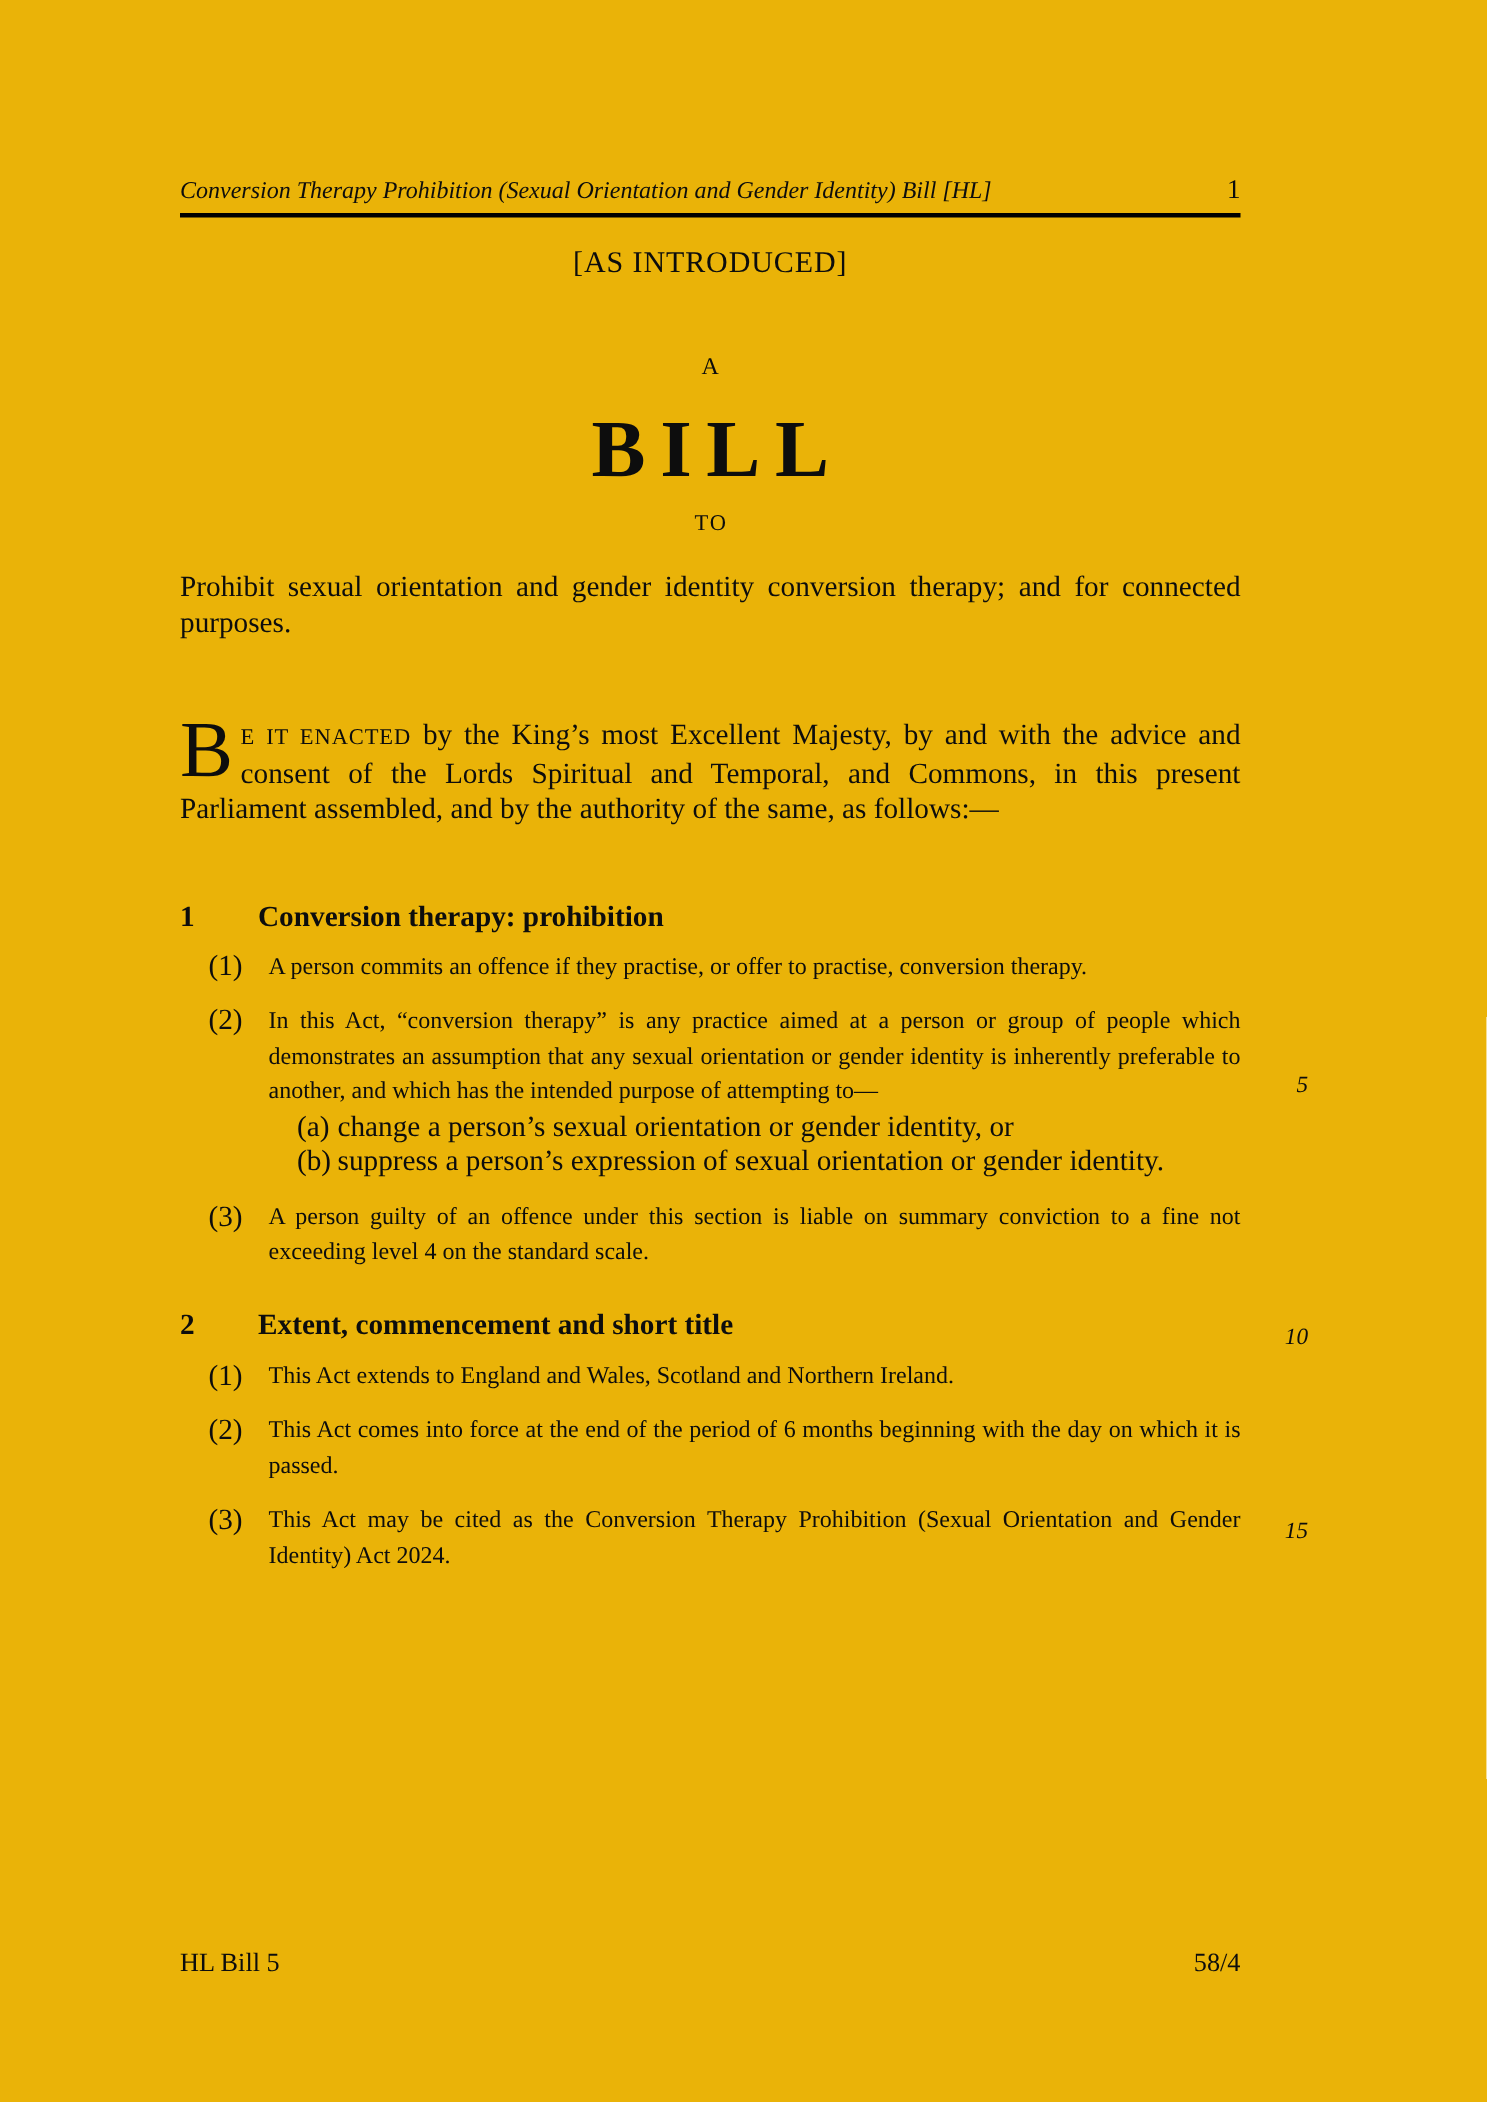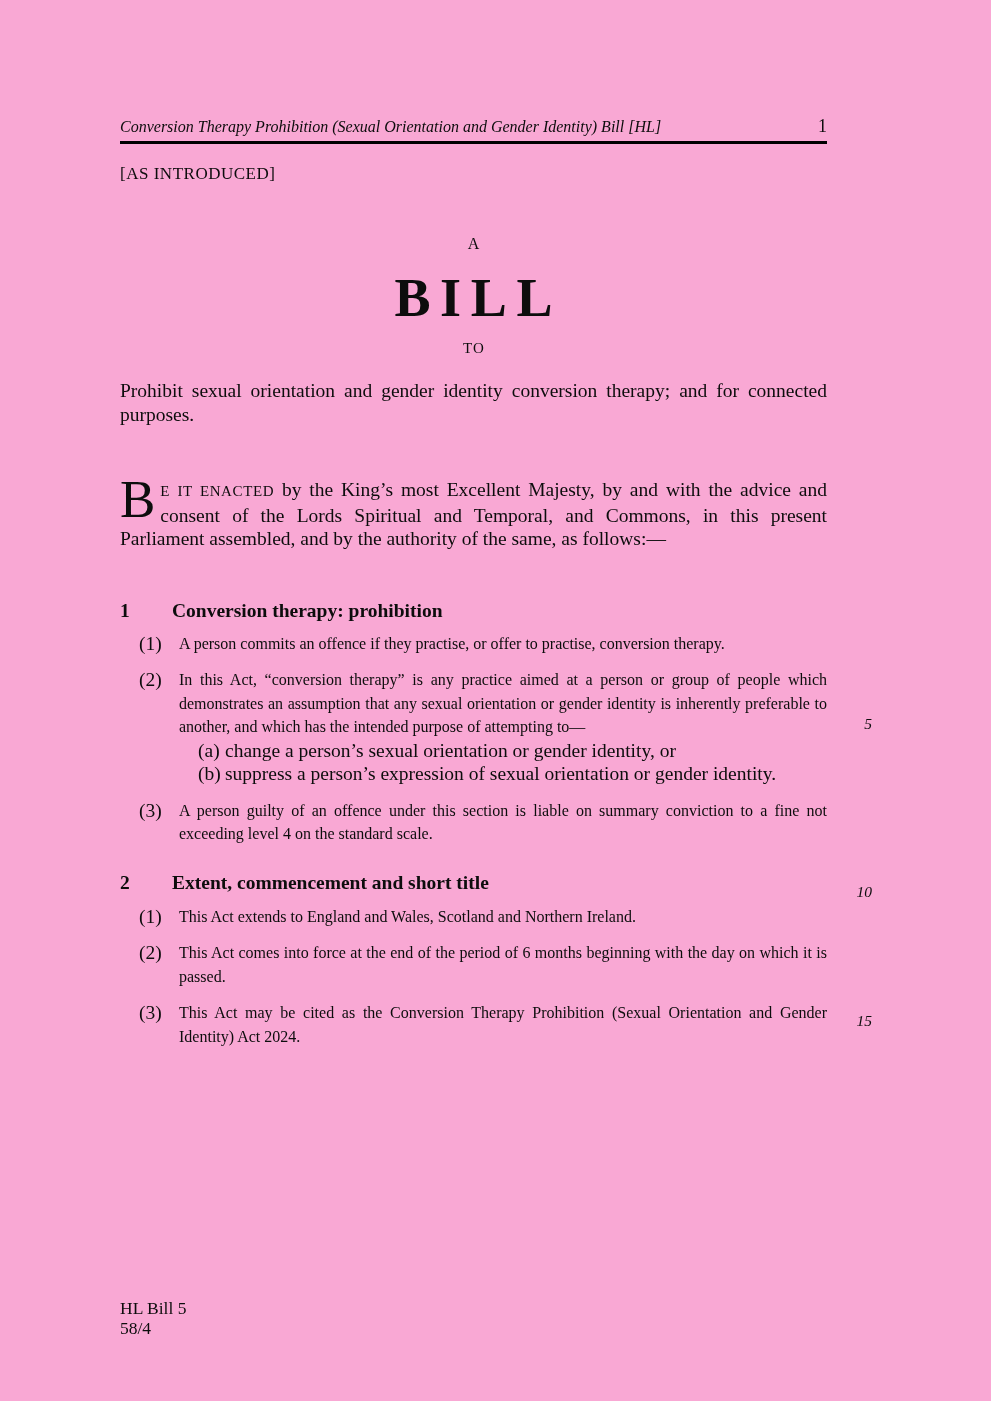--- a/index.html
+++ b/index.html
@@ -1,20 +1,20 @@
 <!DOCTYPE html>
 <html><head>
 <meta charset="utf-8">
 <style>
   html, body { margin: 0; padding: 0; background: #ffffff; }
   .page {
     position: relative;
     width: 991px;
     height: 1401px;
-    background: #f9a8d4;
+    background: #eab308;
     color: #0d0d0d;
     font-family: "Liberation Serif", "DejaVu Serif", serif;
     overflow: hidden;
   }
   .content {
     position: absolute;
     left: 120px;
     top: 0;
     width: 707px;
   }
@@ -27,21 +27,22 @@
     margin-top: 117px;
     padding-bottom: 5px;
     border-bottom: 3px solid #000;
   }
   .rh-title { font-style: italic; font-size: 16px; line-height: 19px; }
   .rh-page  { font-size: 18px; line-height: 19px; }
 
   
   .as-introduced {
     margin-top: 20px;
-    font-size: 17px;
+    text-align: center;
+    font-size: 20px;
     line-height: 20px;
     letter-spacing: 0.03em;
   }
 
   
   .mast-a {
     margin-top: 52px;
     text-align: center;
     font-size: 16px;
     line-height: 16px;
@@ -148,21 +149,20 @@
   
   .footer {
     position: absolute;
     left: 120px;
     top: 1298px;
     width: 707px;
     display: flex;
     justify-content: space-between;
     font-size: 17.5px;
     line-height: 20px;
-    flex-direction: column;
   }
 </style>
 </head>
 <body>
 
 <div class="page">
 
   <div class="content">
 
     <div class="running-header">

